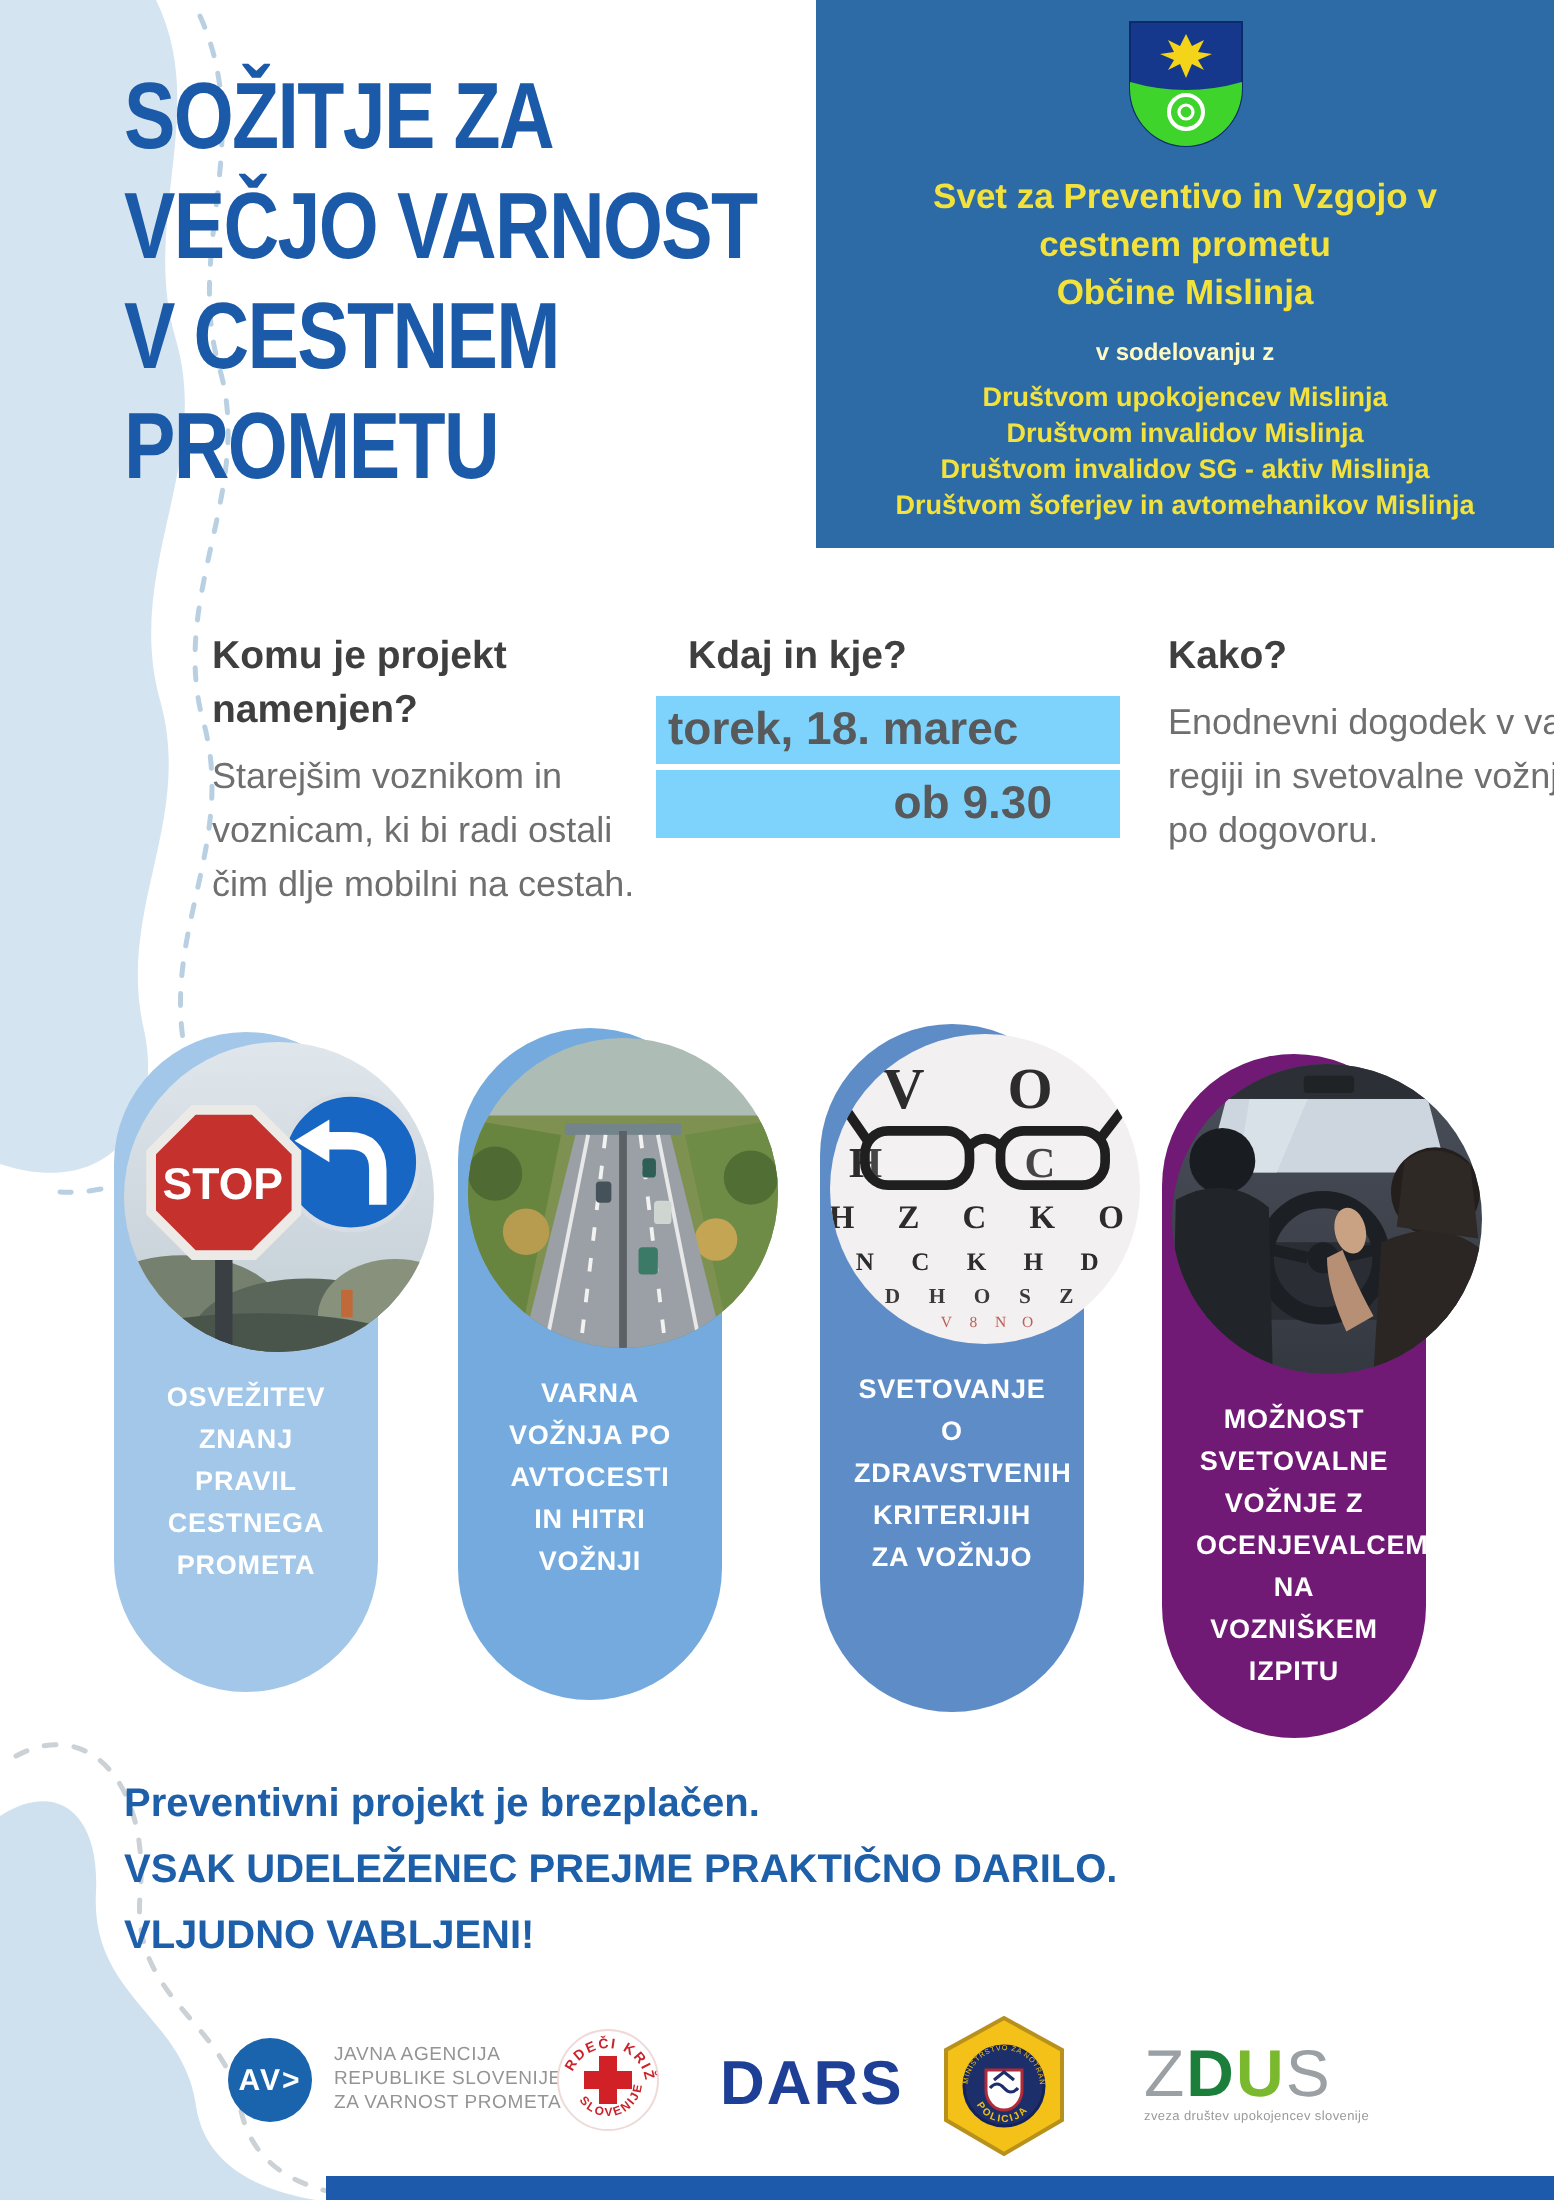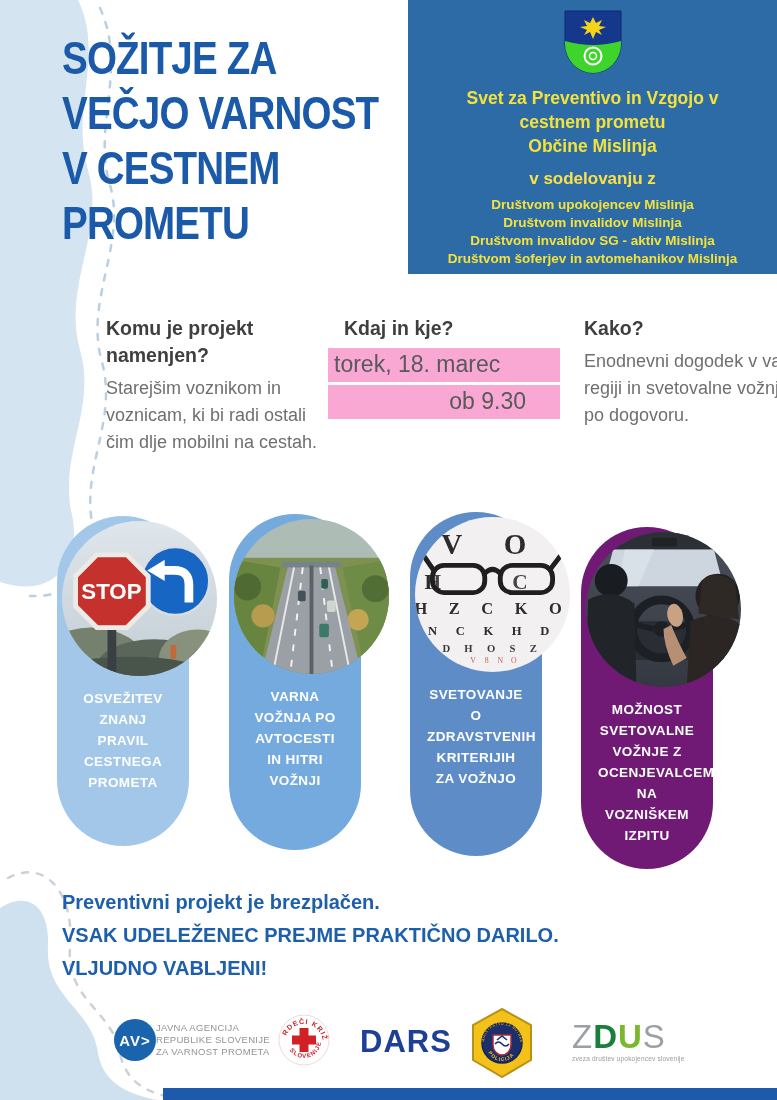--- a/index.html
+++ b/index.html
@@ -13,50 +13,50 @@
   
   .title{left:62px;top:30px;width:430px;color:#1a5aa8;font-weight:700;
          font-size:47px;line-height:55px;letter-spacing:-1px;
          transform:scaleX(.82);transform-origin:left top;}
   .title div{white-space:nowrap;}
 
   
   .header-box{left:408px;top:0;width:369px;height:274px;background:#2d6ba6;text-align:center;}
   .crest{margin:10px auto 0;display:block;}
   .org{margin-top:12px;color:#f3e23c;font-weight:700;font-size:17.5px;line-height:24px;}
-  .coop{margin-top:11px;color:#fde047;font-weight:700;font-size:17px;}
+  .coop{margin-top:11px;color:#fef9c3;font-weight:700;font-size:12px;}
   .partners{margin-top:7px;color:#f3e23c;font-weight:700;font-size:13.5px;line-height:18px;}
 
   
   .col{top:315px;margin-left:44px;}
   .col-h{color:#3f3f3f;font-weight:700;font-size:19.5px;line-height:27px;margin:0;}
   .col-body{margin-top:6px;color:#6f6f6f;font-size:18px;line-height:27px;}
   .col-who{left:62px;width:228px;}
   .col-when{left:284px;width:232px;}
   .col-how{left:540px;width:226px;}
   .when-h{padding-left:16px;}
-  .hl{background:#f9a8d4;color:#58595b;font-weight:400;font-size:23px;line-height:29px;padding:2px 8px 3px 6px;}
+  .hl{background:#7dd3fc;color:#58595b;font-weight:700;font-size:23px;line-height:29px;padding:2px 8px 3px 6px;}
   .hl-row2{margin-top:3px;text-align:right;padding-right:34px;}
   .venue{margin-top:9px;color:#58595b;font-weight:700;font-size:26px;line-height:34px;}
 
   
   .pill{position:absolute;width:132px;border-radius:83px;}
   .photo{position:absolute;top:5px;left:5px;width:155px;height:155px;border-radius:50%;overflow:hidden;}
   .photo svg{display:block;}
   .pill-label{position:absolute;top:172px;left:0;right:0;padding:0 17px;text-align:center;
               color:#ffffff;font-weight:700;font-size:13.5px;line-height:21px;letter-spacing:.4px;}
 
   
   .closing{left:62px;top:886px;color:#1e5faa;font-weight:700;font-size:20px;line-height:33px;}
 
   
   .avp{left:114px;top:1019px;display:flex;align-items:center;}
   .avp-circle{width:42px;height:42px;border-radius:50%;background:#1a63ad;color:#fff;
               display:flex;align-items:center;justify-content:center;font-weight:700;font-size:15px;letter-spacing:1px;}
-  .avp-text{color:#949494;font-size:9.5px;line-height:12px;letter-spacing:.3px;font-weight:400;}
+  .avp-text{margin-left:11px;color:#949494;font-size:9.5px;line-height:12px;letter-spacing:.3px;font-weight:400;}
   .dars{left:360px;top:1024px;color:#1d3f95;font-weight:700;font-size:31px;letter-spacing:1px;}
   .zdus{left:572px;top:1020px;}
   .zdus-letters{font-weight:700;font-size:33px;line-height:33px;letter-spacing:1px;}
   .zdus .z,.zdus .s{color:#9aa0a3;font-weight:400;}
   .zdus .d{color:#1b7f3b;}
   .zdus .u{color:#7ab82e;}
   .zdus-tag{margin-top:2px;color:#9a9a9a;font-size:6.5px;letter-spacing:.2px;}
 
   .bottom-bar{left:163px;top:1088px;width:614px;height:12px;background:#1e5aac;}
 </style>

